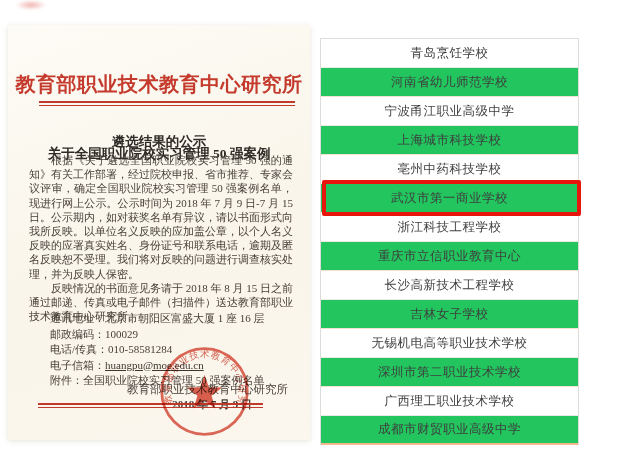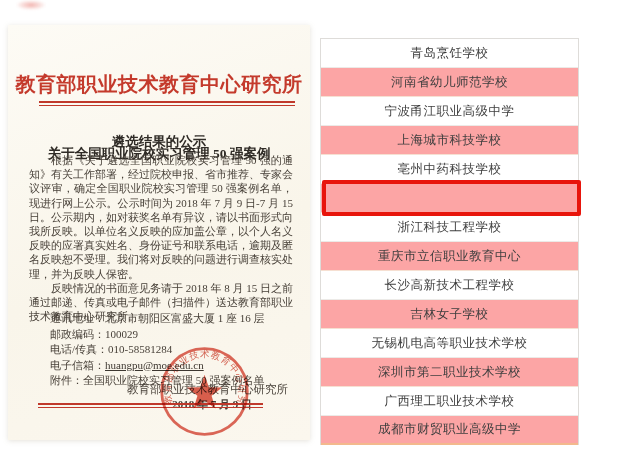--- a/index.html
+++ b/index.html
@@ -47,21 +47,21 @@
   
   .school-table {
     position:absolute; left:320px; top:38px; width:259px;
     border:1px solid #dedcd9; border-bottom:none; background:#ffffff;
   }
   .school-row {
     position:relative; height:29px; display:flex; align-items:center; justify-content:center;
     border-bottom:1px solid #eceae7; background:#ffffff;
     font-size:12.5px; color:#3e3e3e; letter-spacing:.5px;font-family:Liberation Serif, serif;
   }
-  .school-row.alt { background:#fca5a5; border-bottom-color:#f6e0d2; }
+  .school-row.alt { background:#22c55e; border-bottom-color:#f6e0d2; }
   .school-row:last-child { border-bottom:2px solid #f3b98d; }
   .school-row .hl { display:none; }
   .school-row.highlighted .hl {
     display:block; position:absolute; top:-4px; bottom:-4px; left:1px; right:-3px;
     border:4px solid #e8150c; border-radius:2px; pointer-events:none; z-index:5;
   }
 </style>
 </head>
 <body>
 
@@ -138,20 +138,21 @@
         <span>上海城市科技学校</span>
 
       </div>
 
       <div class="school-row">
         <span>亳州中药科技学校</span>
 
       </div>
 
       <div class="school-row alt highlighted">
+        <span>武汉市第一商业学校</span>
         <div class="hl"></div>
       </div>
 
       <div class="school-row">
         <span>浙江科技工程学校</span>
 
       </div>
 
       <div class="school-row alt">
         <span>重庆市立信职业教育中心</span>

